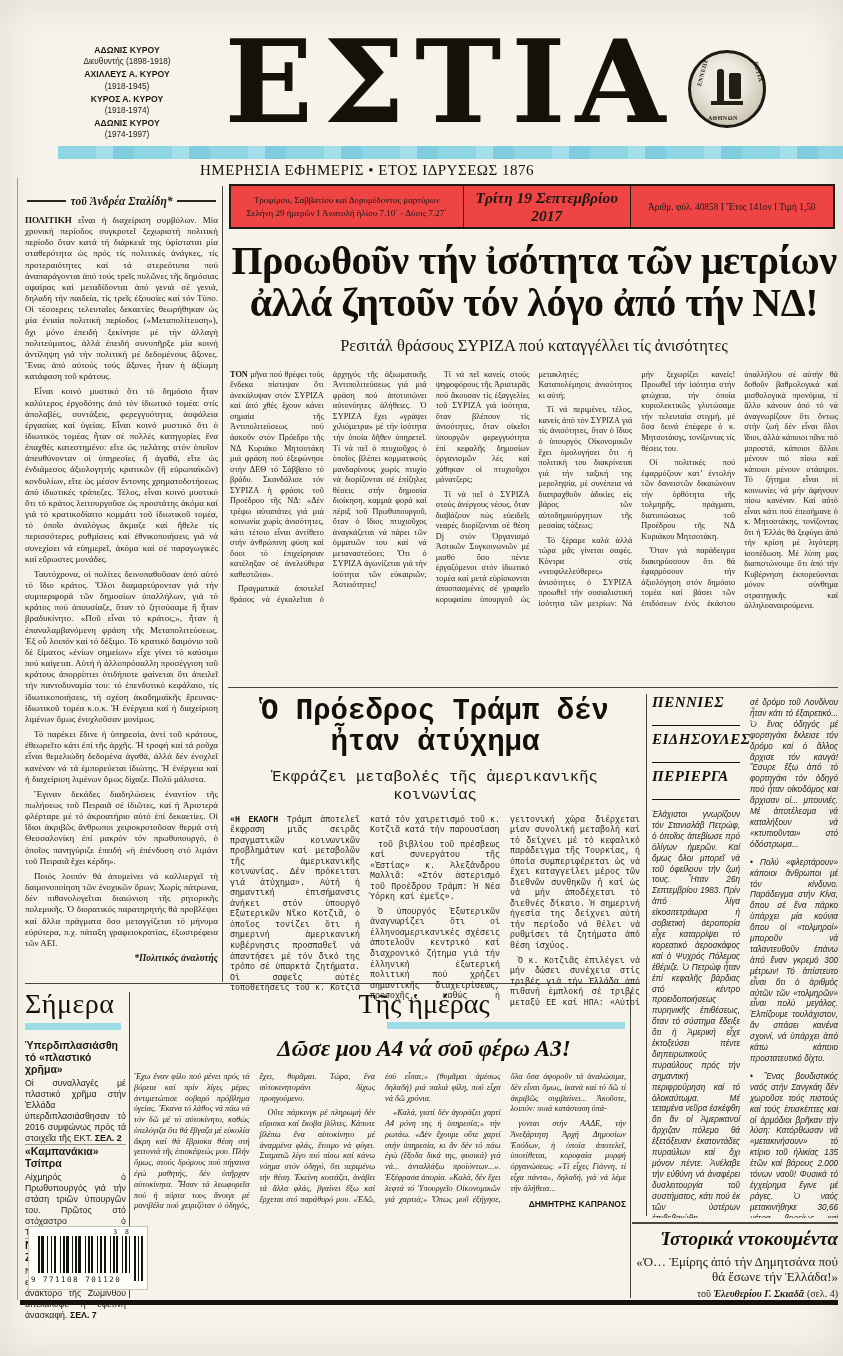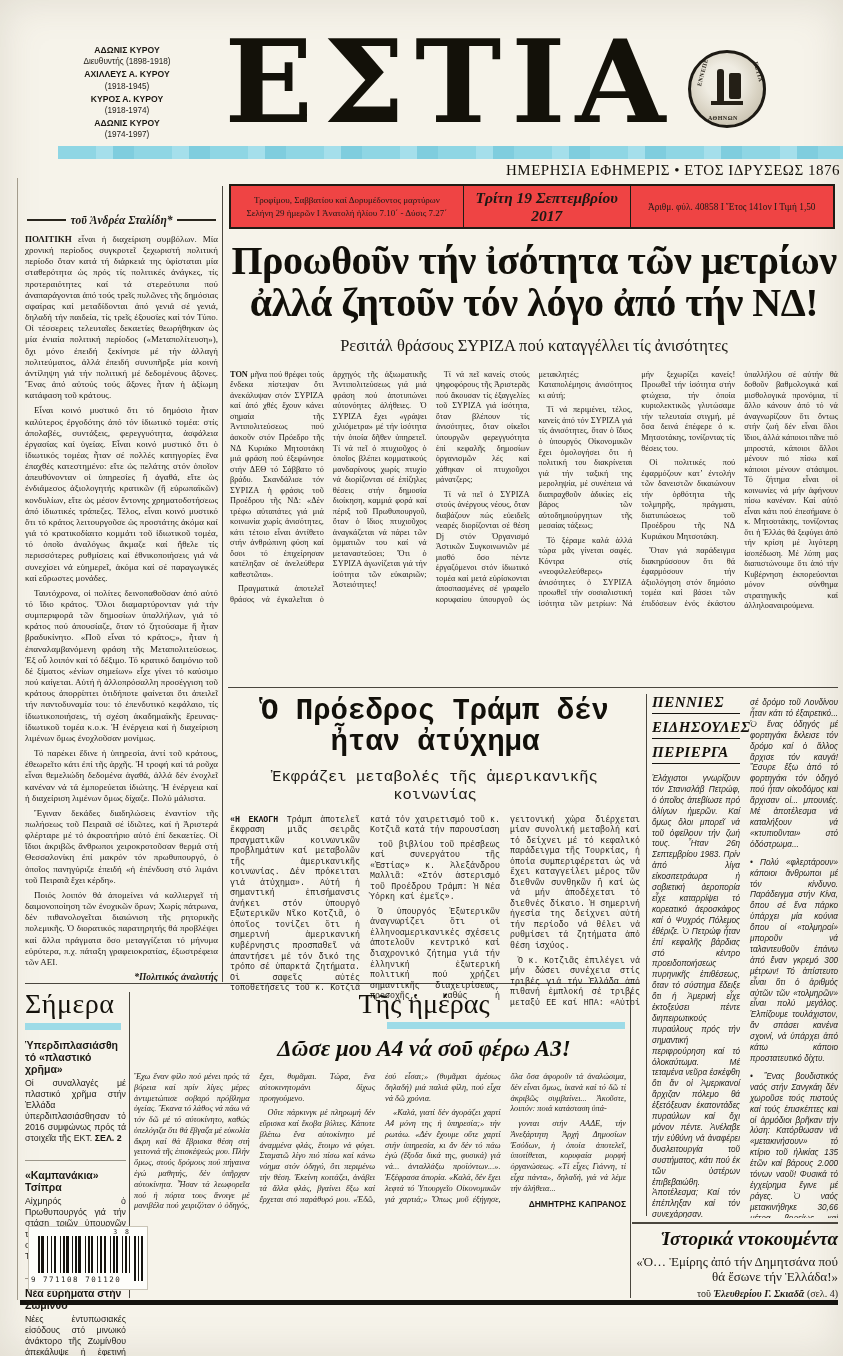--- a/index.html
+++ b/index.html
@@ -23,32 +23,32 @@
   .emblem .fig{position:absolute;background:#241f16;}
   .emblem .t1{left:26px;top:16px;width:7px;height:34px;border-radius:3px;}
   .emblem .t2{left:38px;top:20px;width:12px;height:26px;border-radius:2px;}
   .emblem .t3{left:20px;top:48px;width:32px;height:4px;}
   .emblem small{position:absolute;font-size:6px;font-weight:bold;letter-spacing:.5px;color:#241f16;}
   .emblem .el{left:8px;top:30px;transform:rotate(-75deg);transform-origin:left;}
   .emblem .er{right:2px;top:26px;transform:rotate(75deg);transform-origin:right;}
   .emblem .eb{left:17px;bottom:4px;}
   .cyanband{left:58px;top:146px;width:785px;height:13px;
             background:repeating-linear-gradient(90deg,#8fd6e4 0 38px,#a5dfeb 38px 55px,#7fcdde 55px 76px);}
-  .tagline{left:200px;top:162px;width:640px;text-align:right;font-size:15px;letter-spacing:.5px;color:#15120c;}
+  .tagline{left:200px;top:162px;width:640px;text-align:left;font-size:15px;letter-spacing:.5px;color:#15120c;}
   .datebox{left:229px;top:184px;width:606px;height:45px;border:2px solid #201c15;display:flex;
            background:#ef4444;box-sizing:border-box;}
   .datebox .cell{display:flex;flex-direction:column;justify-content:center;text-align:center;padding:2px 6px;box-sizing:border-box;}
   .db1{flex:1.5;font-size:9px;line-height:1.35;}
   .db2{flex:1.05;border-left:1.5px solid #201c15;border-right:1.5px solid #201c15;
        font-size:15.5px;font-weight:bold;font-style:italic;}
   .db3{flex:1.3;font-size:9.3px;}
   
   .leftart{left:25px;top:190px;width:193px;}
   .leftart h2{margin:0;font-size:23px;line-height:1.05;text-align:center;font-weight:bold;color:#14110b;}
-  .authorrow{display:flex;align-items:center;gap:5px;margin:24px 2px 8px 2px;text-align:right;}
+  .authorrow{display:flex;align-items:center;gap:5px;margin:5px 2px 8px 2px;text-align:right;}
   .authorrow .rule{flex:1;height:1.6px;background:#2a261e;}
   .authorrow .who{font-size:11.5px;font-weight:bold;font-style:italic;white-space:nowrap;}
   .leftbody{font-size:9px;line-height:1.24;text-align:justify;}
   .leftbody p{margin:0 0 4px 0;text-indent:9px;}
   .leftbody p:first-child{text-indent:0;}
   .leftsig{text-align:right;font-size:9.5px;font-style:italic;font-weight:bold;margin-top:4px;}
   
   .lead{left:230px;top:240px;width:608px;}
   .lead h1{margin:0;font-size:40px;line-height:1.06;text-align:center;font-weight:bold;
            letter-spacing:-.5px;color:#12100a;}
@@ -62,30 +62,30 @@
   .trump h2{margin:0;font-size:29px;line-height:1.08;text-align:center;font-weight:bold;color:#12100a;}
   .trump .sub{margin-top:9px;text-align:center;font-size:15.5px;}
   .trumpbody{margin-top:11px;height:196px;overflow:hidden;column-count:3;column-gap:10px;
              font-size:8.3px;line-height:1.27;text-align:justify;}
   .trumpbody p{margin:0 0 4px 0;text-indent:8px;}
   .trumpbody p.first{text-indent:0;}
   
   .pennies{left:652px;top:694px;width:186px;height:524px;display:flex;gap:10px;overflow:hidden;}
   .pcol{width:88px;}
   .phead{font-size:15px;font-weight:bold;font-style:italic;letter-spacing:.5px;
-         border-bottom:1.7px solid #15130f;padding-bottom:2px;margin-bottom:5px;color:#14110b;}
+         border-bottom:1.7px solid #15130f;padding-bottom:14px;margin-bottom:5px;color:#14110b;}
   .pbody{font-family:"Liberation Sans",sans-serif;font-style:italic;font-size:8.2px;
          line-height:1.33;text-align:justify;}
   .pbody p{margin:4px 0 7px 0;}
   
   .simera{left:25px;top:988px;width:101px;}
   .simera h3{margin:0;font-size:28px;font-weight:normal;letter-spacing:.5px;color:#14110b;}
   .simera .strip{width:96px;height:7px;margin:3px 0 9px 0;background:#9ddbe7;}
   .sitem{font-family:"Liberation Sans",sans-serif;border-bottom:1px solid #9b968a;
-         padding-bottom:16px;margin-bottom:8px;}
+         padding-bottom:0;}
   .sitem:last-of-type{border-bottom:none;}
   .sitem h4{margin:0 0 3px 0;font-size:10.5px;line-height:1.15;}
   .sitem .b{font-size:8.8px;line-height:1.25;text-align:justify;}
   .sitem .pg{font-weight:bold;}
   
   .barcode{left:28px;top:1226px;width:118px;height:62px;background:#fdfdfa;border:1px solid #c9c4b6;}
   .barcode .bars{position:absolute;left:9px;top:9px;width:92px;height:37px;
     background:repeating-linear-gradient(90deg,#15130f 0 1.5px,#fdfdfa 1.5px 3px,#15130f 3px 5.5px,#fdfdfa 5.5px 9px,#15130f 9px 10px,#fdfdfa 10px 12.5px);}
   .barcode .bars2{position:absolute;right:4px;top:9px;width:9px;height:45px;
     background:repeating-linear-gradient(90deg,#15130f 0 1.5px,#fdfdfa 1.5px 3.5px);}

